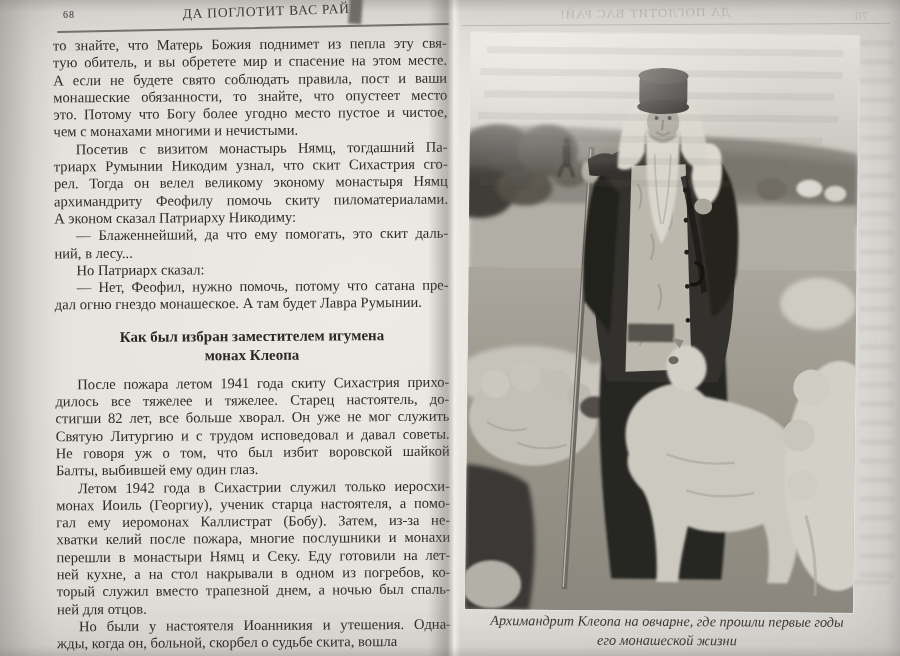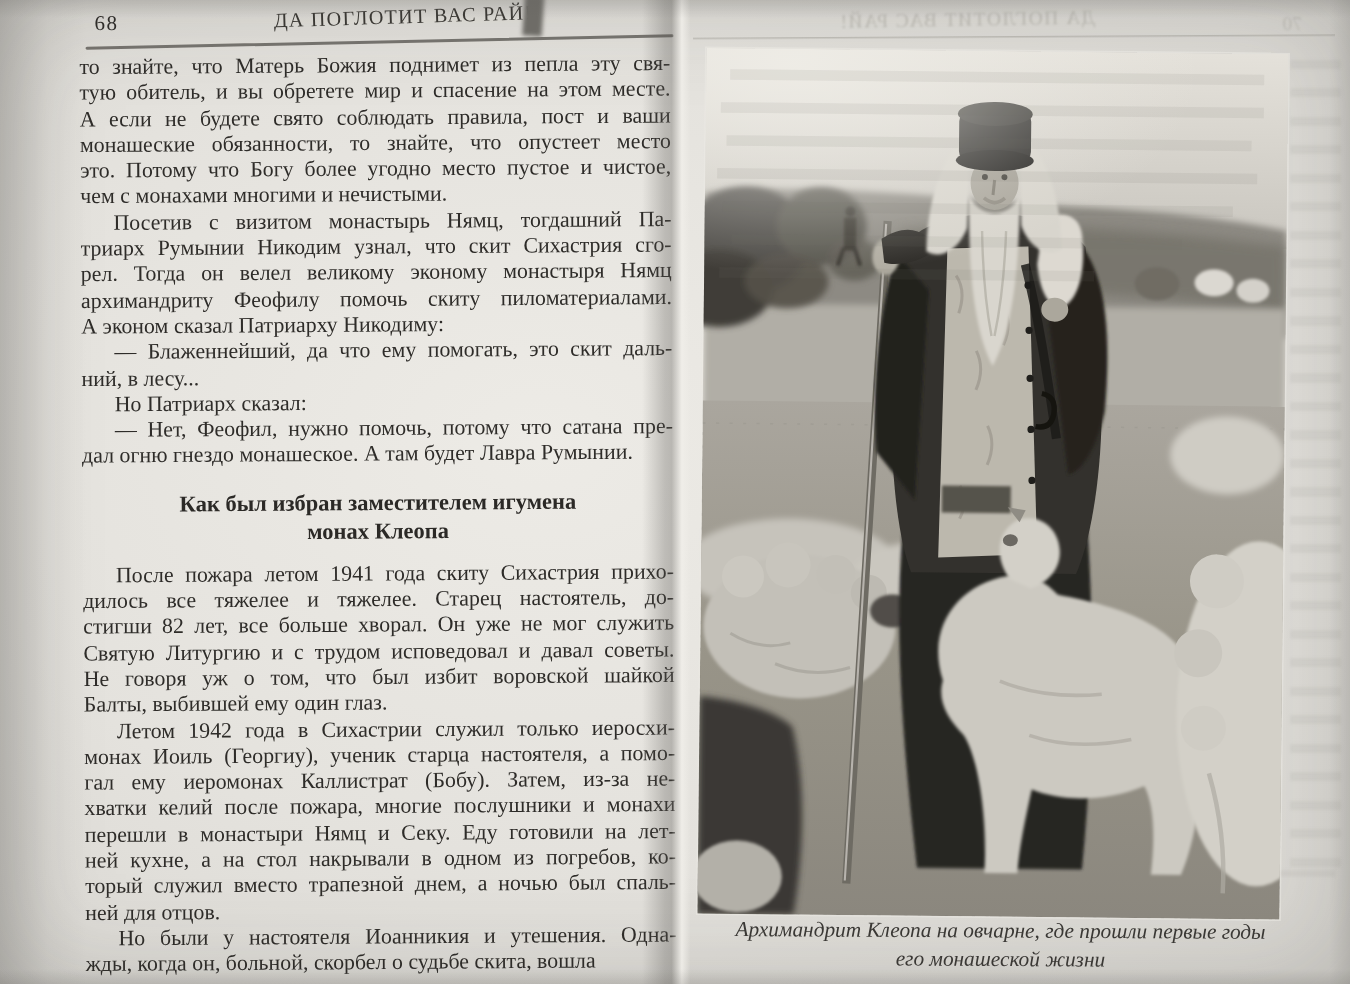--- a/index.html
+++ b/index.html
@@ -19,21 +19,21 @@
     background:linear-gradient(to top, rgba(100,98,94,.20), transparent);}
   .edge-right{position:absolute;right:0;top:0;width:14px;height:656px;
     background:linear-gradient(to left, rgba(110,108,104,.18), transparent);}
   .gutter{position:absolute;left:428px;top:0;width:34px;height:656px;
     background:linear-gradient(to right, transparent, rgba(88,86,82,.30) 45%, rgba(88,86,82,.34) 58%, rgba(240,238,233,.9) 78%, transparent 95%);}
   .gutter-notch{position:absolute;left:349px;top:-3px;width:13px;height:27px;background:#6e6c67;
     filter:blur(1.5px);transform:rotate(4deg);}
 
   
   .left-page{position:absolute;left:0;top:0;width:445px;height:656px;}
-  .page-number{position:absolute;left:63px;top:9px;font-size:14px;color:#2f2d2a;letter-spacing:1px;}
+  .page-number{position:absolute;left:63px;top:9px;font-size:10px;color:#2f2d2a;letter-spacing:1px;}
   .running-header{position:absolute;left:150px;top:4px;width:205px;text-align:right;
     font-size:13.5px;letter-spacing:.8px;color:#3a3834;transform:rotate(-1.8deg);white-space:nowrap;}
   .header-rule{position:absolute;left:57px;top:27px;width:392px;height:1.6px;background:#5a5852;
     opacity:.8;transform:rotate(-1.2deg);border-radius:1px;}
   .body-text{position:absolute;left:55px;top:36px;width:394px;color:#2e2c29;
     font-size:14.6px;line-height:17.3px;transform:rotate(-.4deg);}
   .tline{text-align:justify;text-align-last:justify;white-space:normal;}
   .tline.tlast{text-align-last:auto;}
   .tline.tindent{text-indent:22px;}
   .section-heading{margin:14px 0 10px;text-align:center;font-weight:bold;

